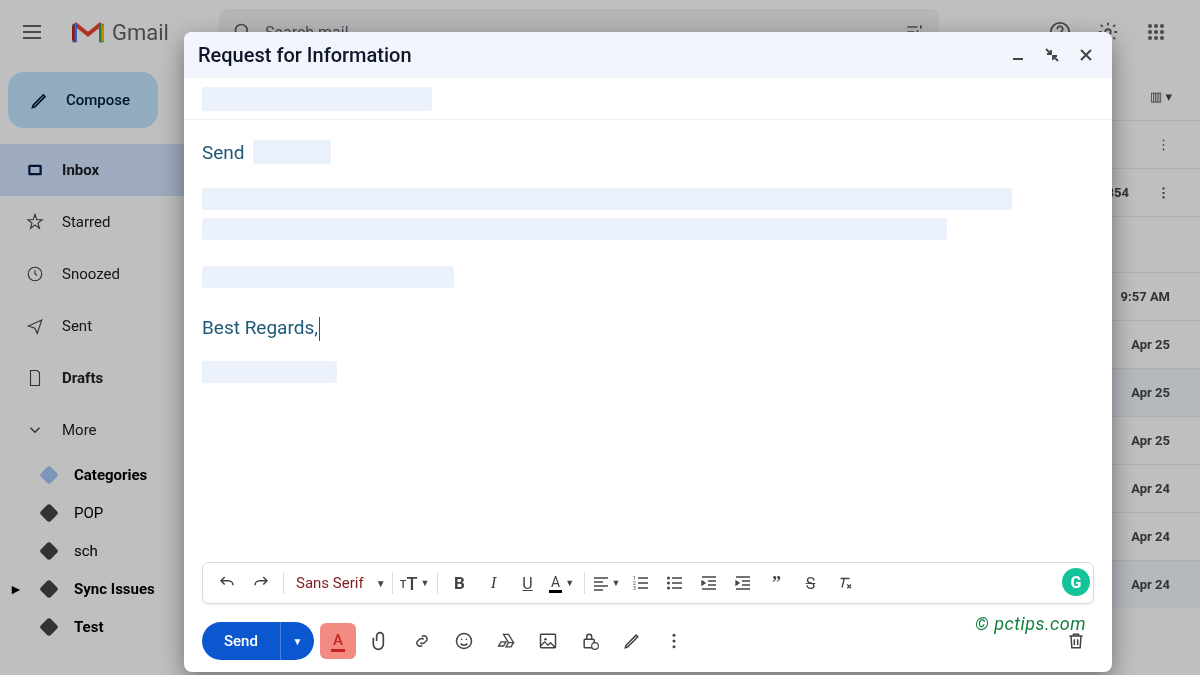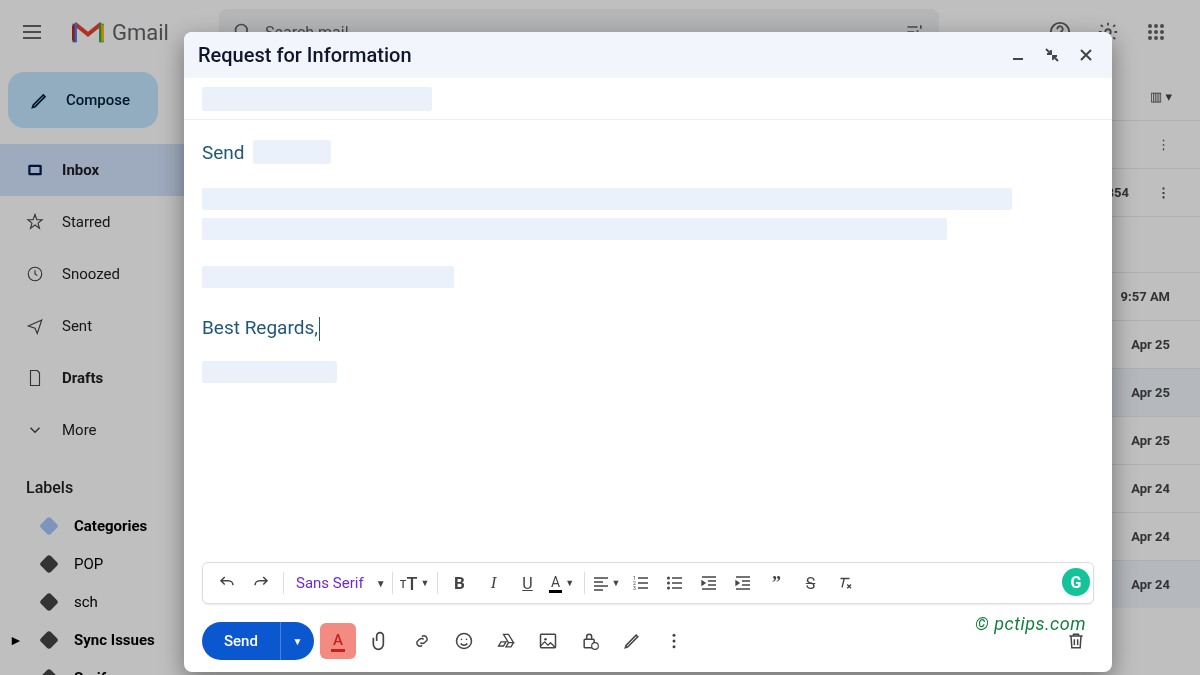--- a/index.html
+++ b/index.html
@@ -47,21 +47,21 @@
 .body-area::-webkit-scrollbar{width:10px}
 .body-area::-webkit-scrollbar-thumb{background:#dadce0}
 .greet{display:flex;align-items:center;gap:8px;margin-bottom:24px}
 .blur-small{height:24px;background:#eaf1fb;border-radius:2px}
 .blur-line{height:22px;background:#eaf1fb;border-radius:2px;margin-bottom:8px}
 .closing{margin:28px 0 20px;display:flex;align-items:flex-end}
 .cursor::after{content:'';display:inline-block;width:1px;height:24px;background:#1f5878;margin-left:1px;vertical-align:middle}
 .fmt-toolbar{height:42px;margin:0 18px 6px;border:1px solid #dadce0;border-radius:6px;background:#fff;display:flex;align-items:center;padding:0 8px;gap:2px;box-shadow:0 1px 2px rgba(0,0,0,0.08)}
 .fmt-btn{min-width:32px;height:32px;display:flex;align-items:center;justify-content:center;color:#444;border-radius:4px;font-size:14px}
 .fmt-sep{width:1px;height:22px;background:#dadce0;margin:0 4px}
-.font-name{font-size:15px;color:#6d28d9;padding:0 6px}
+.font-name{font-size:15px;color:#7f1d1d;padding:0 6px}
 .grammarly{position:absolute;right:22px;width:28px;height:28px;background:#15c39a;border-radius:50%;display:flex;align-items:center;justify-content:center;color:#fff;font-weight:bold;font-family:Georgia,serif}
 .action-bar{height:62px;display:flex;align-items:center;padding:0 18px;gap:6px}
 .send-btn{display:flex;align-items:center;height:38px;background:#0b57d0;border-radius:20px;overflow:hidden}
 .send-main{padding:0 22px;color:#ffffff;font-size:15px;font-weight:500}
 .send-drop{width:34px;height:100%;border-left:1px solid rgba(255,255,255,0.25);display:flex;align-items:center;justify-content:center;color:#fff}
 .act-btn{width:36px;height:36px;display:flex;align-items:center;justify-content:center;color:#444;border-radius:4px}
 .act-btn.hi{background:#f28b82;border-radius:6px}
 .act-btn.hi .aA{color:#c5221f;border-bottom:3px solid #c5221f;font-size:15px;padding:0 2px;font-weight:500}
 .trash-btn{margin-left:auto}
 .watermark{position:absolute;right:26px;bottom:38px;color:#15803d;font-size:18px;font-style:italic;letter-spacing:0.5px}
@@ -163,21 +163,20 @@
           <path d="M6 2h9l3 3v17H6z" fill="none" stroke="#444" stroke-width="1.5"></path>
         </svg>
         <span>Drafts</span>
       </div>
     <div class="nav-item">
         <svg width="18" height="18" viewBox="0 0 24 24">
           <path d="M6 9l6 6 6-6" fill="none" stroke="#444" stroke-width="2"></path>
         </svg>
         <span>More</span>
       </div>
-    <div class="labels-hdr">Labels</div>
     <div class="label-item bold">
         <span class="label-caret"></span>
         <span class="label-dot" style="background:#a7c7f9"></span>
         <span>Categories</span>
       </div>
     <div class="label-item">
         <span class="label-caret"></span>
         <span class="label-dot" style="background:#444"></span>
         <span>POP</span>
       </div>
@@ -187,21 +186,21 @@
         <span>sch</span>
       </div>
     <div class="label-item bold">
         <span class="label-caret">▸</span>
         <span class="label-dot" style="background:#444"></span>
         <span>Sync Issues</span>
       </div>
     <div class="label-item bold">
         <span class="label-caret"></span>
         <span class="label-dot" style="background:#444"></span>
-        <span>Serif</span>
+        <span>Test</span>
       </div>
   </div>
 
   <div class="content">
     <div class="toolbar-row">
       <span style="font-size:13px">▥ ▾</span>
     </div>
     <div class="mail-row">
         <span>⋮</span>
       </div>

